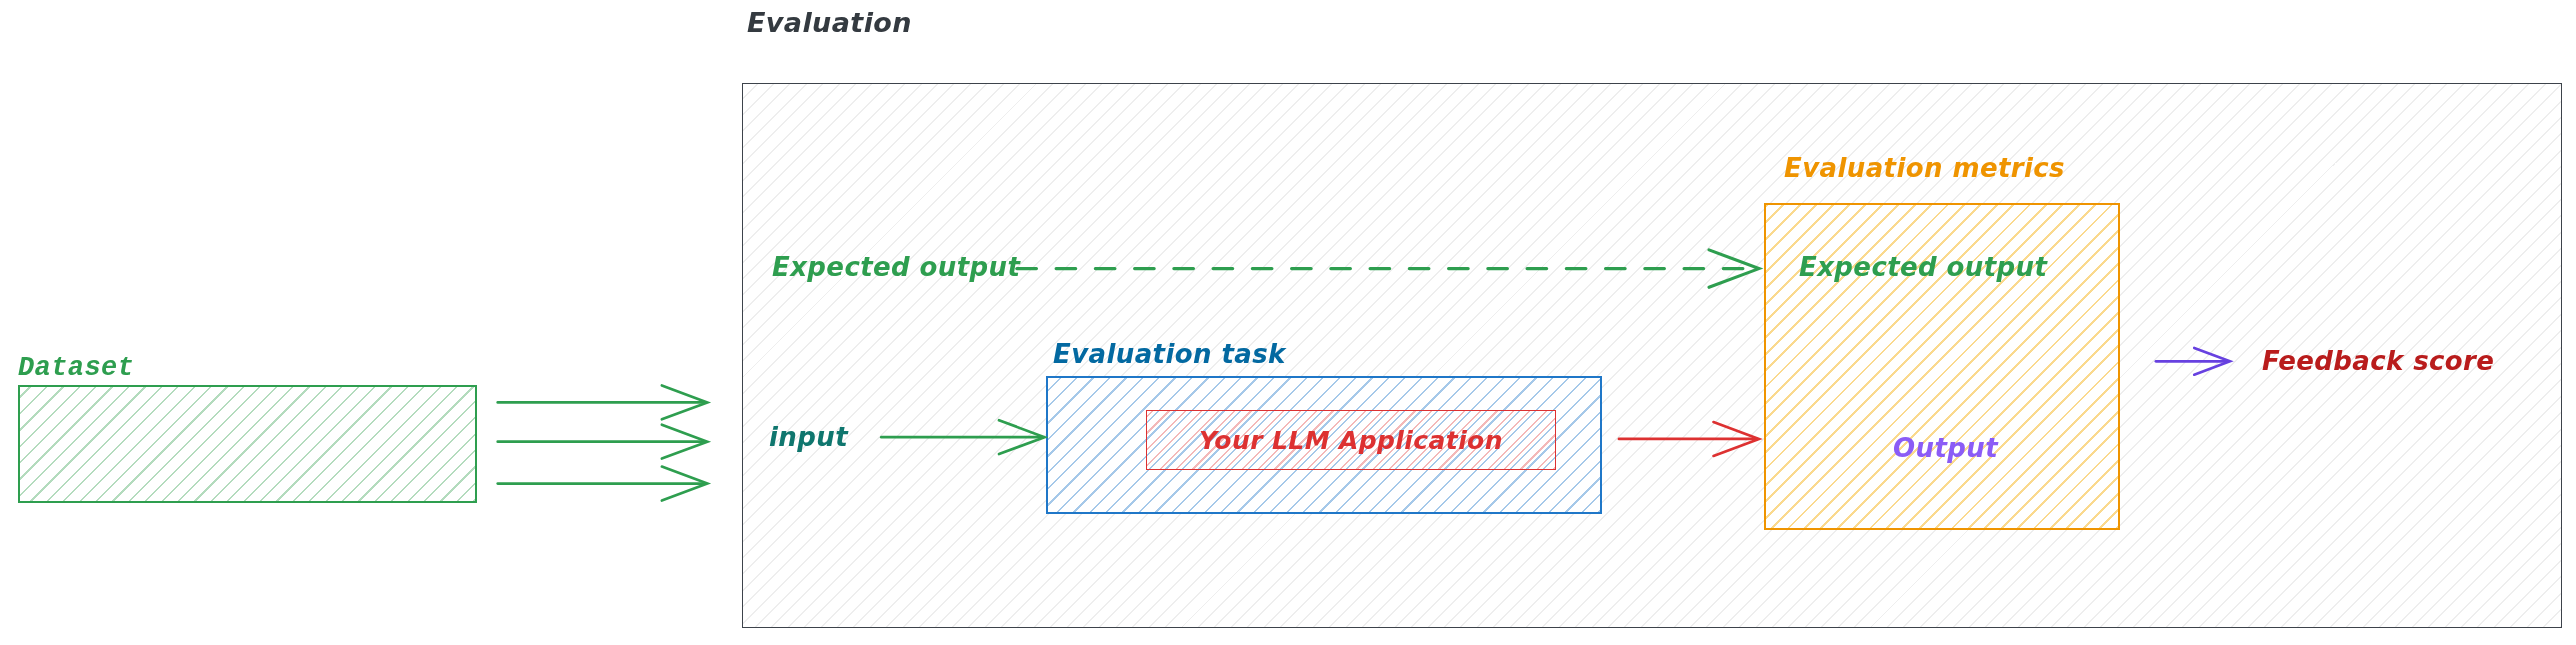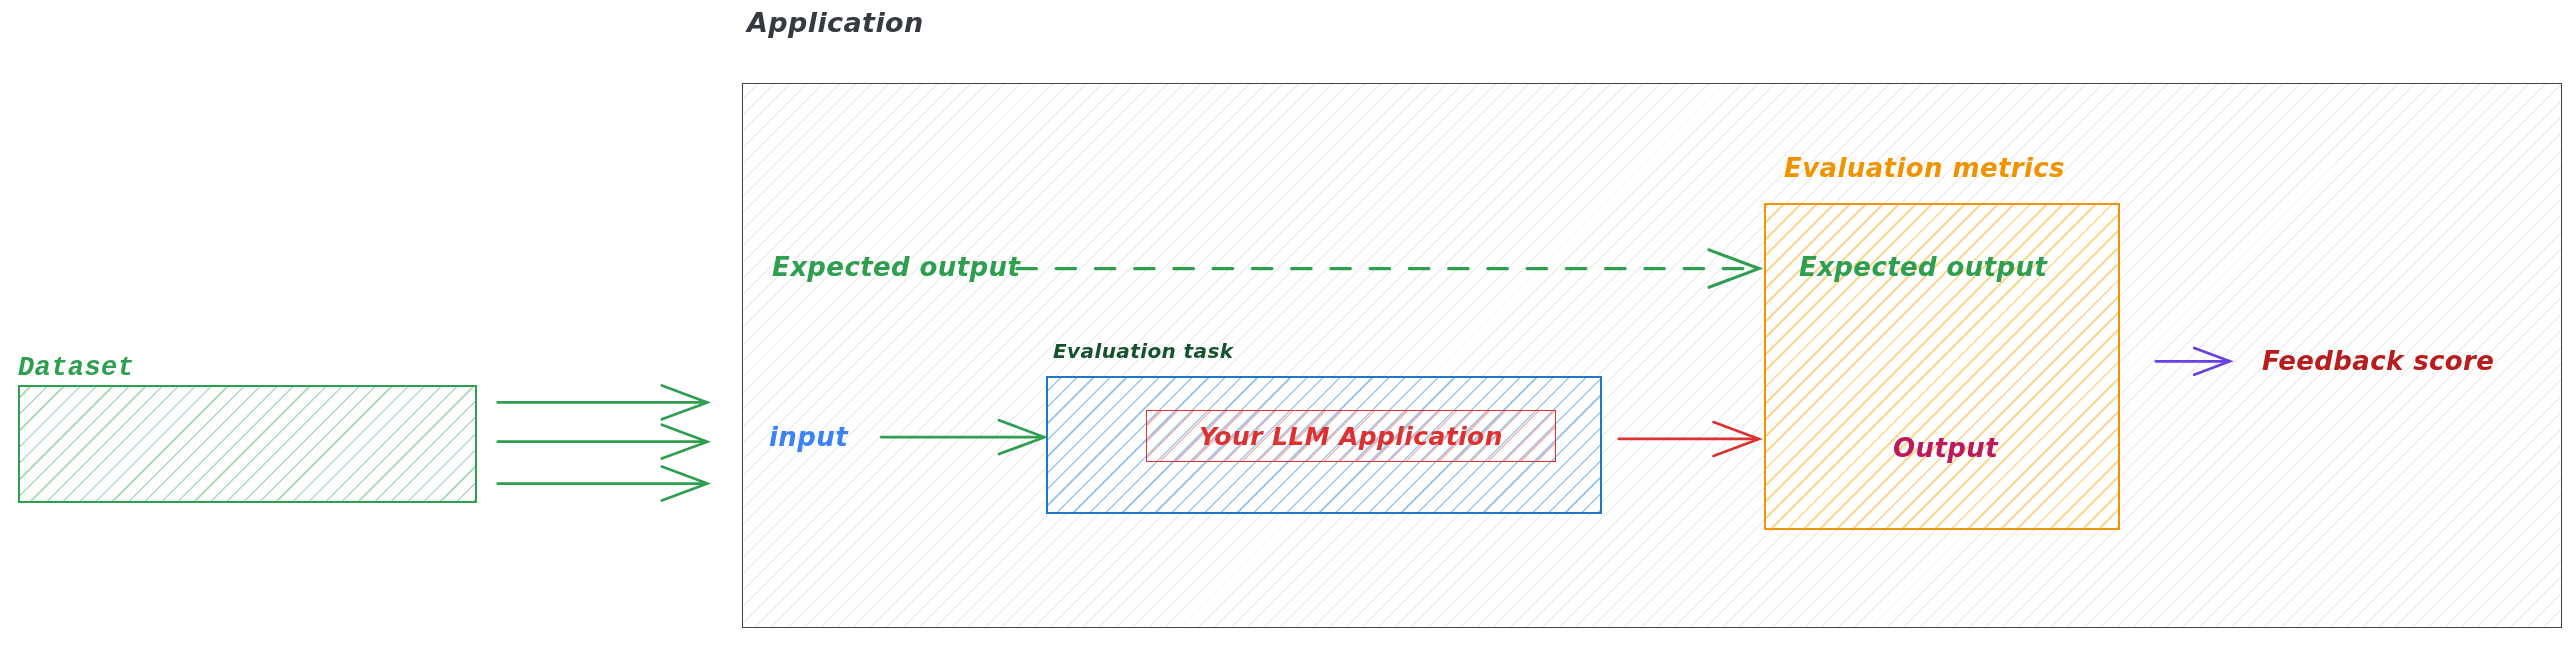--- a/index.html
+++ b/index.html
@@ -97,43 +97,43 @@
 </style>
 </head>
 <body>
 
 <div id="canvas">
 
   <div class="label" style="left:18px; top:355px; font-size:27px; color:#2e9e4f;font-family:Liberation Mono, monospace;">Dataset</div>
 
   <div class="box hatch-green" style="left:18px; top:385px; width:459px; height:118px; border:2.7px solid #2e9e4f;"></div>
 
-  <div class="label" style="left:747px; top:9px; font-size:27px; color:#343a40;">Application</div>
+  <div class="label" style="left:747px; top:9px; font-size:27px; color:#343a40;">Evaluation</div>
 
   <div class="box hatch-grey" style="left:742px; top:83px; width:1820px; height:545px; border:1.8px solid #3d434b;"></div>
 
   <div class="label" style="left:772px; top:254px; font-size:26px; color:#2e9e4f;">Expected output</div>
 
-  <div class="label" style="left:769px; top:424px; font-size:26px; color:#3b82f6;">input</div>
+  <div class="label" style="left:769px; top:424px; font-size:26px; color:#0f766e;">input</div>
 
-  <div class="label" style="left:1053px; top:341px; font-size:20px; color:#14532d;">Evaluation task</div>
+  <div class="label" style="left:1053px; top:341px; font-size:26px; color:#0369a1;">Evaluation task</div>
 
   <div class="box hatch-blue" style="left:1046px; top:376px; width:556px; height:138px; border:2.7px solid #1f77c8;"></div>
 
-  <div class="box hatch-red" style="left:1146px; top:410px; width:410px; height:52px; border:1.8px solid #dd3131; display:flex; align-items:center; justify-content:center;">
+  <div class="box hatch-red" style="left:1146px; top:410px; width:410px; height:60px; border:1.8px solid #dd3131; display:flex; align-items:center; justify-content:center;">
     <span class="label" style="position:static; font-size:25px; color:#dd3131;">Your LLM Application</span>
   </div>
 
   <div class="label" style="left:1784px; top:155px; font-size:26px; color:#ef9400;text-align:center;">Evaluation metrics</div>
 
   <div class="box hatch-amber" style="left:1764px; top:203px; width:356px; height:327px; border:2.7px solid #ef9400;"></div>
 
   <div class="label" style="left:1799px; top:254px; font-size:26px; color:#2e9e4f;">Expected output</div>
 
-  <div class="label" style="left:1893px; top:435px; font-size:26px; color:#be185d;">Output</div>
+  <div class="label" style="left:1893px; top:435px; font-size:26px; color:#8b5cf6;">Output</div>
 
   <div class="label" style="left:2262px; top:348px; font-size:26px; color:#b91c1c;">Feedback score</div>
 
   <svg id="arrows" viewBox="0 0 2888 724">
 
     <g stroke="#2e9e4f" stroke-width="3" fill="none" stroke-linecap="round">
       <line x1="558" y1="451" x2="790" y2="451"></line>
       <polyline points="742,432 793,451 742,470"></polyline>
     </g>
     <g stroke="#2e9e4f" stroke-width="3" fill="none" stroke-linecap="round">

